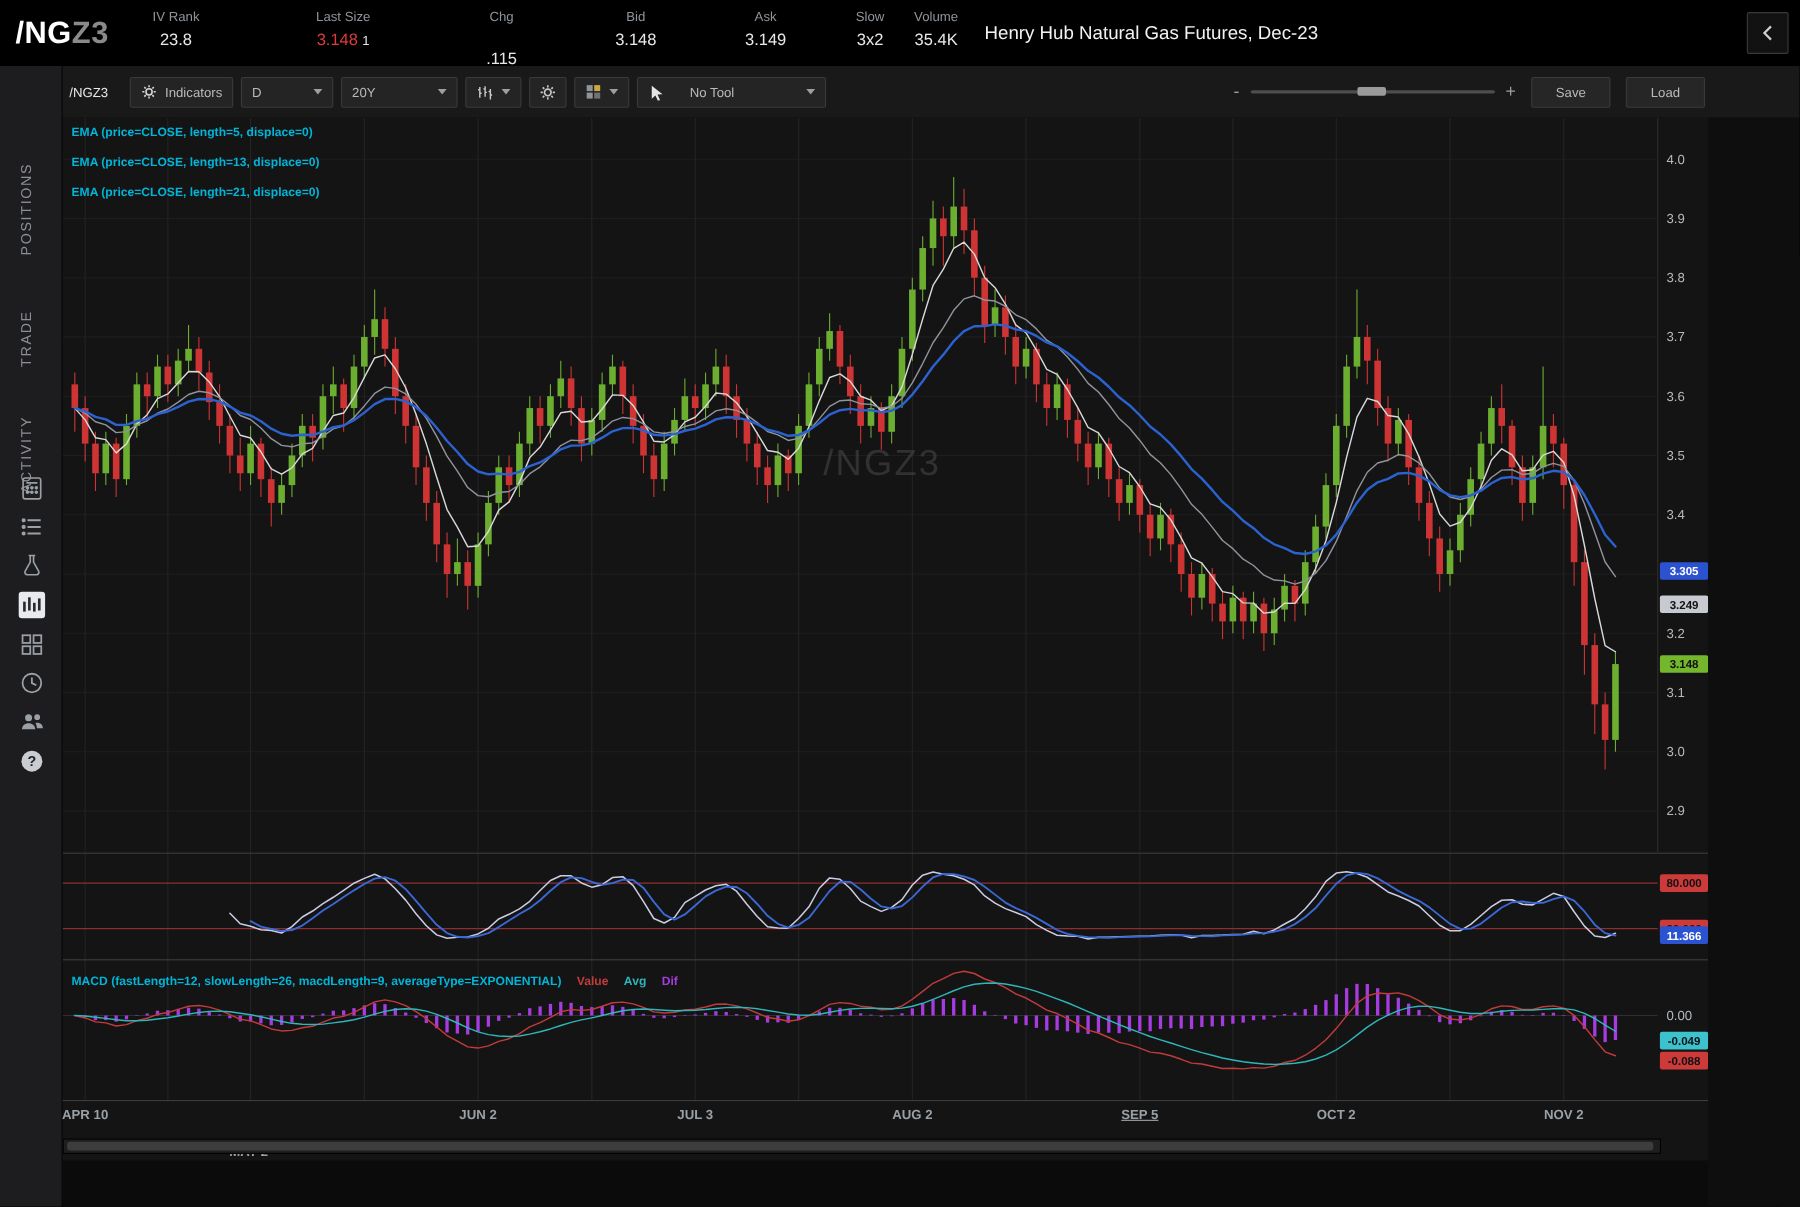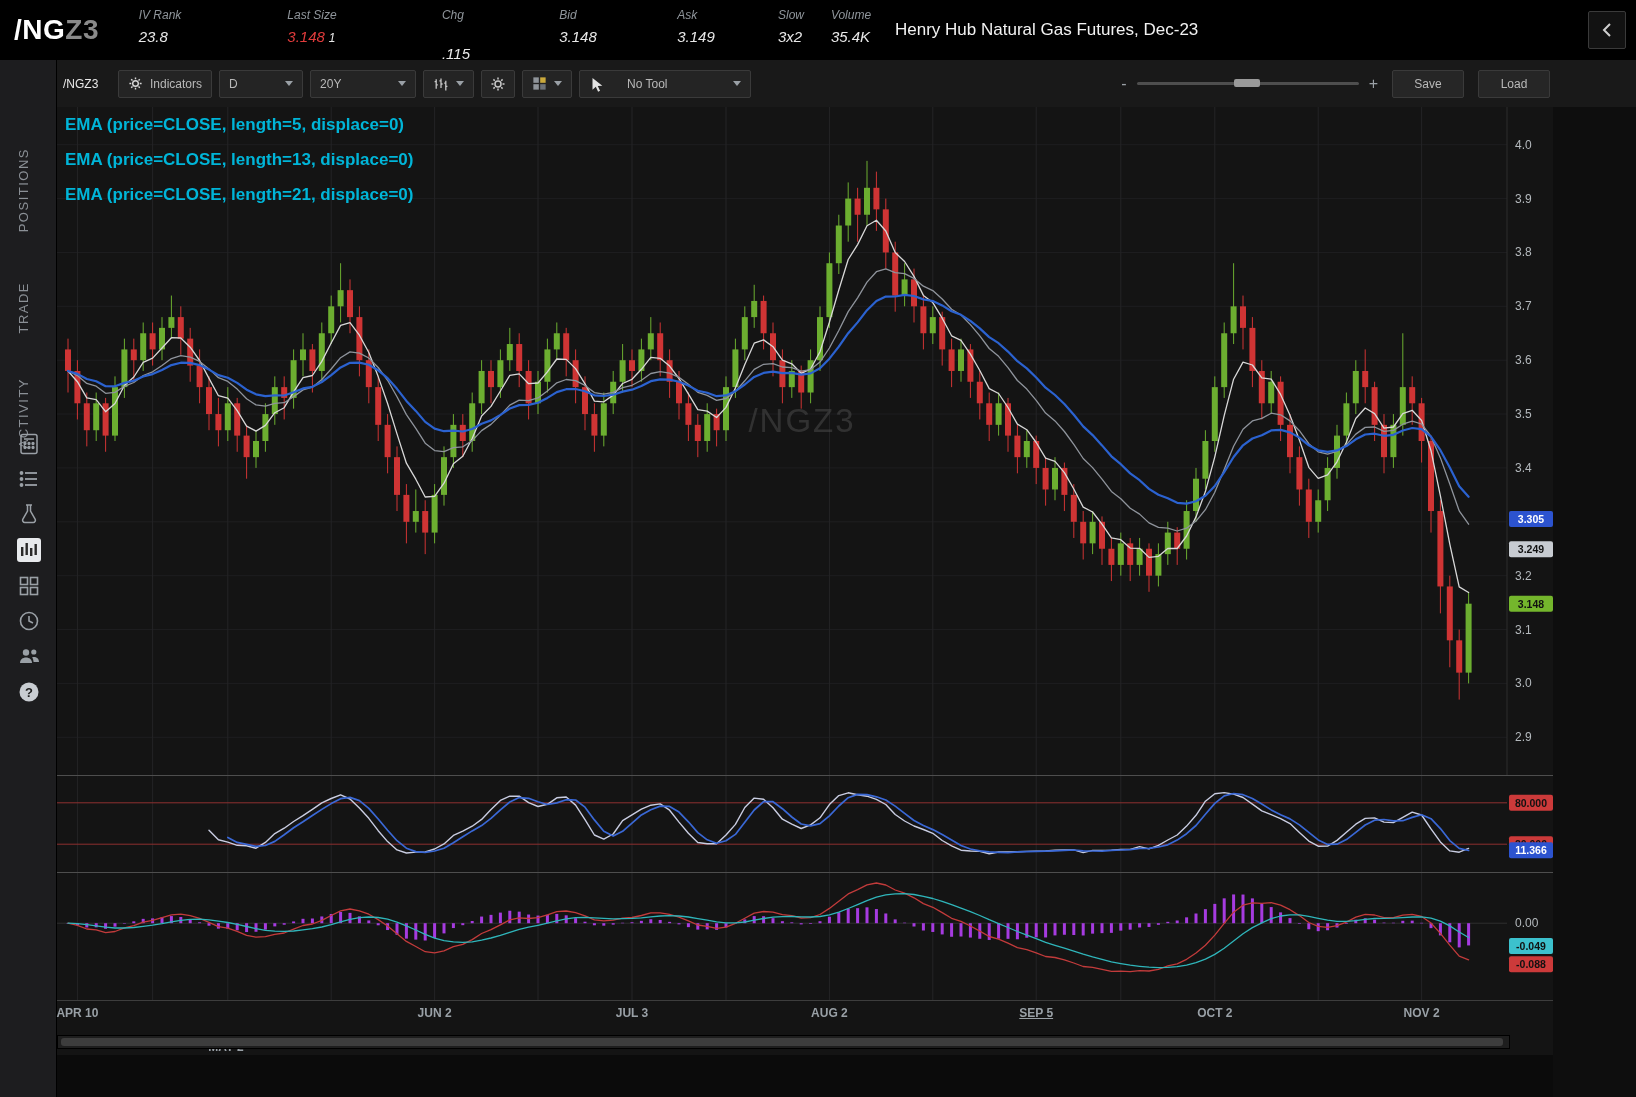--- a/index.html
+++ b/index.html
@@ -4,21 +4,21 @@
 <style>
   * { margin:0; padding:0; box-sizing:border-box; }
   html,body { background:#000; }
   body { font-family:"Liberation Sans", sans-serif; width:1636px; height:1097px; position:relative; overflow:hidden; }
   #app { position:absolute; inset:0;padding-left:28px; }
 
   
   #header { position:absolute; left:0; top:0; width:1636px; height:60px; background:#000; }
   .sym-group { position:absolute; left:14px; top:14px; font-size:28px; font-weight:bold; color:#fff; letter-spacing:.5px;}
   .sym-suffix { color:#8a8a8a; font-weight:bold; }
-  .stat { position:absolute; top:8px; transform:translateX(-50%);font-style:italic; }
+  .stat { position:absolute; top:8px; text-align:center; transform:translateX(-50%); }
   .stat .lbl { font-size:12px; color:#8f959b; margin-bottom:6px; }
   .stat .val { font-size:15px; color:#e8e8e8; }
   .val-red { color:#e03b3b; }
   .val-green { color:#9ddd4a;margin-top:23px; }
   .val-mut { color:#c2c2c2; }
   .lastsize-extra { color:#e8e8e8; font-size:12px; margin-left:4px; }
   #header-title { position:absolute; left:895px; top:20px; font-size:17px; color:#f2f2f2; }
   #accounts { position:absolute; right:134px; top:19px; color:#fff; font-size:15px; font-weight:bold; display:flex; align-items:center; gap:8px; cursor:pointer;margin-top:47px;}
   .caret { width:0; height:0; border-left:5px solid transparent; border-right:5px solid transparent; border-top:5px solid #cfcfcf; display:inline-block; }
   #collapse-btn { position:absolute; right:10px; top:11px; width:38px; height:38px; background:#121212; border:1px solid #3a3a3a; border-radius:2px; display:flex; align-items:center; justify-content:center; }
@@ -43,21 +43,21 @@
   .tbtn.wide { width:72px; justify-content:center; background:#262626; }
 
   
   #chart-area { position:absolute; left:0; top:47px; width:1496px; height:990px; background:#141414; }
   #right-gutter { position:absolute; left:1496px; top:47px; width:83px; height:990px; background:#0e0e0e; }
   #chart-area svg { position:absolute; left:0; display:block; font-family:inherit; }
   #main-svg { top:0; }
   #stoch-svg { top:668px; }
   #macd-svg { top:765px; }
 
-  .study-labels { position:absolute; left:8px; display:flex; gap:14px; font-size:17px; font-weight:bold; pointer-events:none; }
+  .study-labels { position:absolute; left:8px; display:flex; gap:14px; font-size:11px; font-weight:bold; pointer-events:none; }
   .study-labels .cy { color:#00b5d8; cursor:pointer; }
   #ema-labels { top:8px; flex-direction:column; gap:15px; }
   #stoch-labels { top:678px; }
   #macd-labels { top:779px; }
   .slowk { color:#c9cde2; } .slowd { color:#3a68d6; }
   .mval { color:#c23b3b; } .mavg { color:#2fb5ba; } .mdif { color:#a63be0; }
 
   #xlabels { position:absolute; left:0; top:893px; width:1496px; height:26px; border-top:1px solid #3d3d3d; }
   .xlab { position:absolute; top:5px; width:54px; text-align:center; font-size:12px; font-weight:bold; color:#99a0a6; }
 
@@ -840,20 +840,26 @@
             <rect x="1452" y="84.16" width="44" height="16" rx="2" fill="#cc3a3a"></rect>
             <text x="1474" y="96.16" fill="#111111" font-size="10.5" font-weight="bold" text-anchor="middle">-0.088</text>
           </g>
         </svg>
 
       <div id="ema-labels" class="study-labels">
         <span class="cy" style="pointer-events:auto">EMA (price=CLOSE, length=5, displace=0)</span>
         <span class="cy" style="pointer-events:auto">EMA (price=CLOSE, length=13, displace=0)</span>
         <span class="cy" style="pointer-events:auto">EMA (price=CLOSE, length=21, displace=0)</span>
       </div>
+      <div id="macd-labels" class="study-labels">
+        <span class="cy" style="pointer-events:auto">MACD (fastLength=12, slowLength=26, macdLength=9, averageType=EXPONENTIAL)</span>
+        <span class="mval">Value</span>
+        <span class="mavg">Avg</span>
+        <span class="mdif">Dif</span>
+      </div>
 
       <div id="xlabels">
           <div class="xlab" style="left: -6.6px;">APR 10</div>
           <div class="xlab" style="left: 142px; margin-top: 34px;">MAY 2</div>
           <div class="xlab" style="left: 350.6px;">JUN 2</div>
           <div class="xlab" style="left: 548px;">JUL 3</div>
           <div class="xlab" style="left: 745.4px;">AUG 2</div>
           <div class="xlab" style="left: 952.2px; text-decoration: underline;">SEP 5</div>
           <div class="xlab" style="left: 1130.8px;">OCT 2</div>
           <div class="xlab" style="left: 1337.6px;">NOV 2</div>

